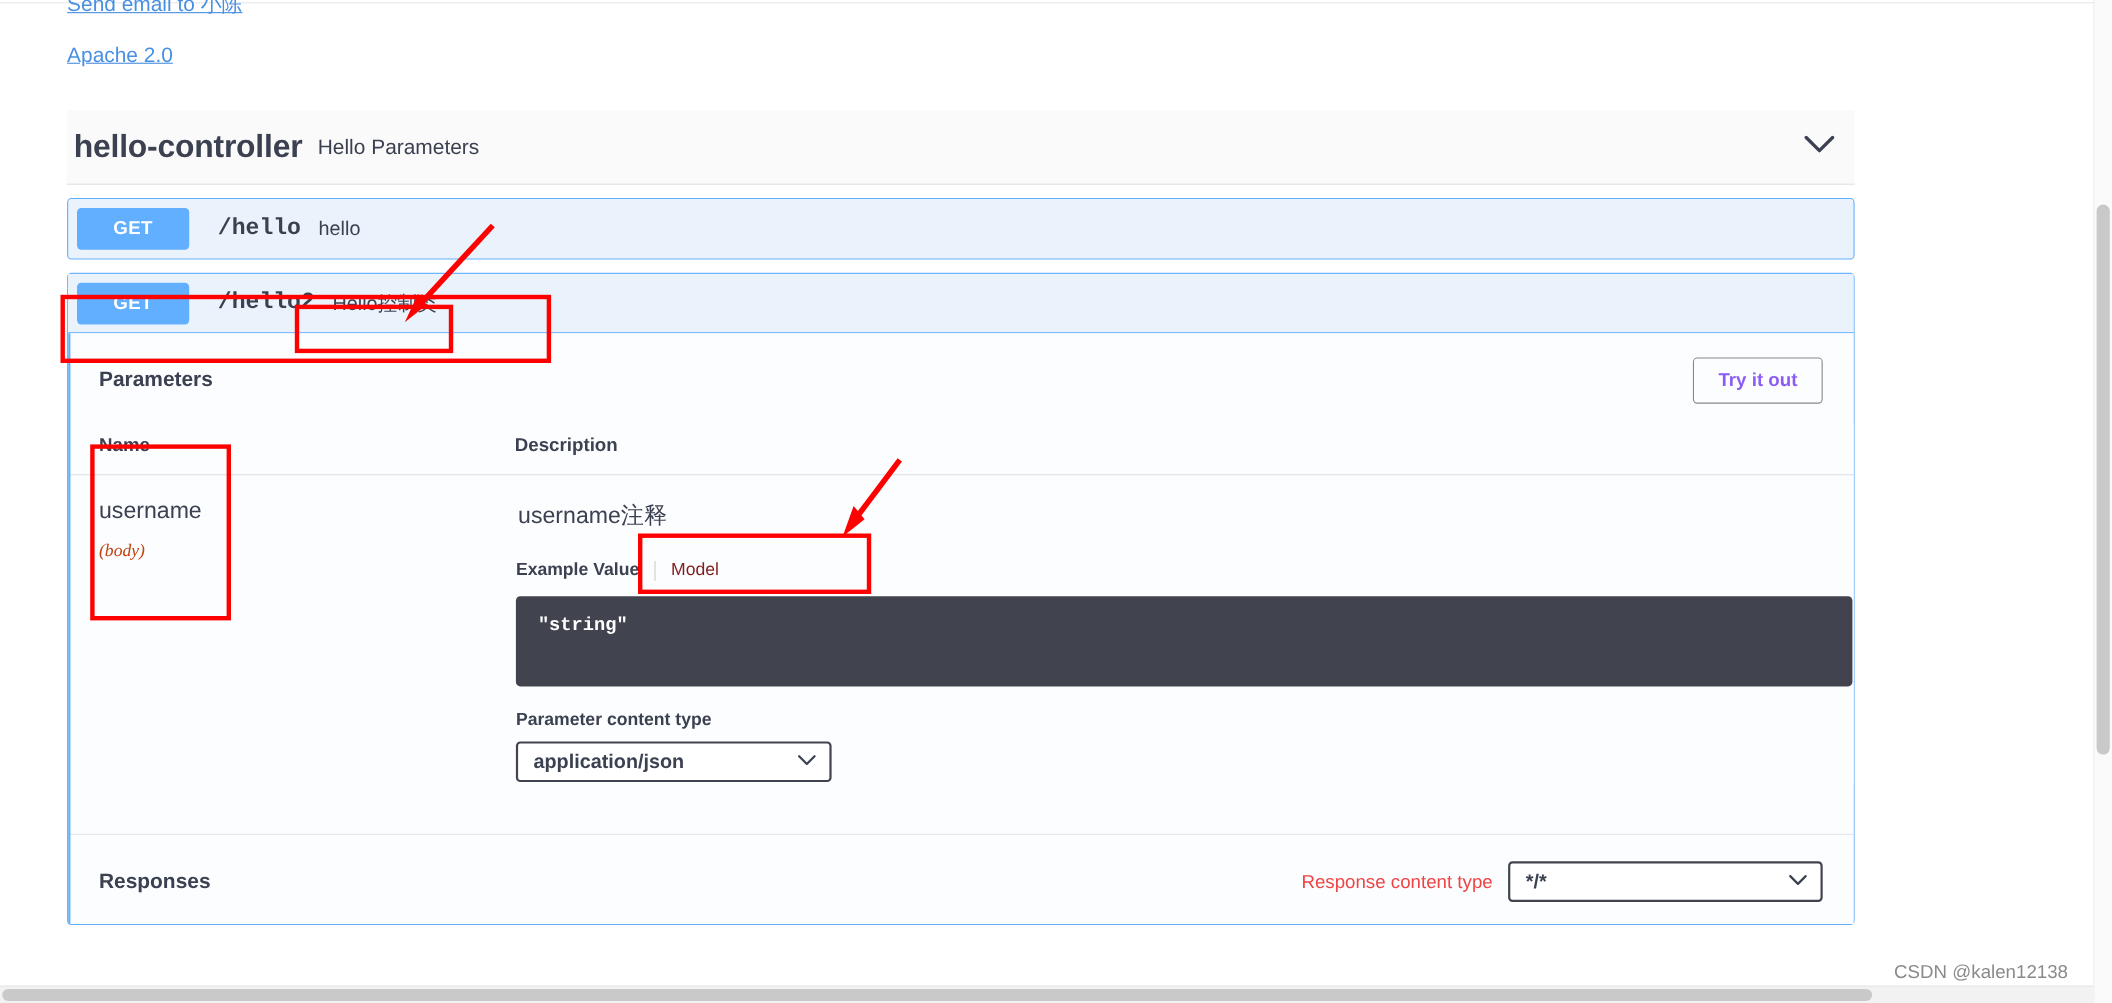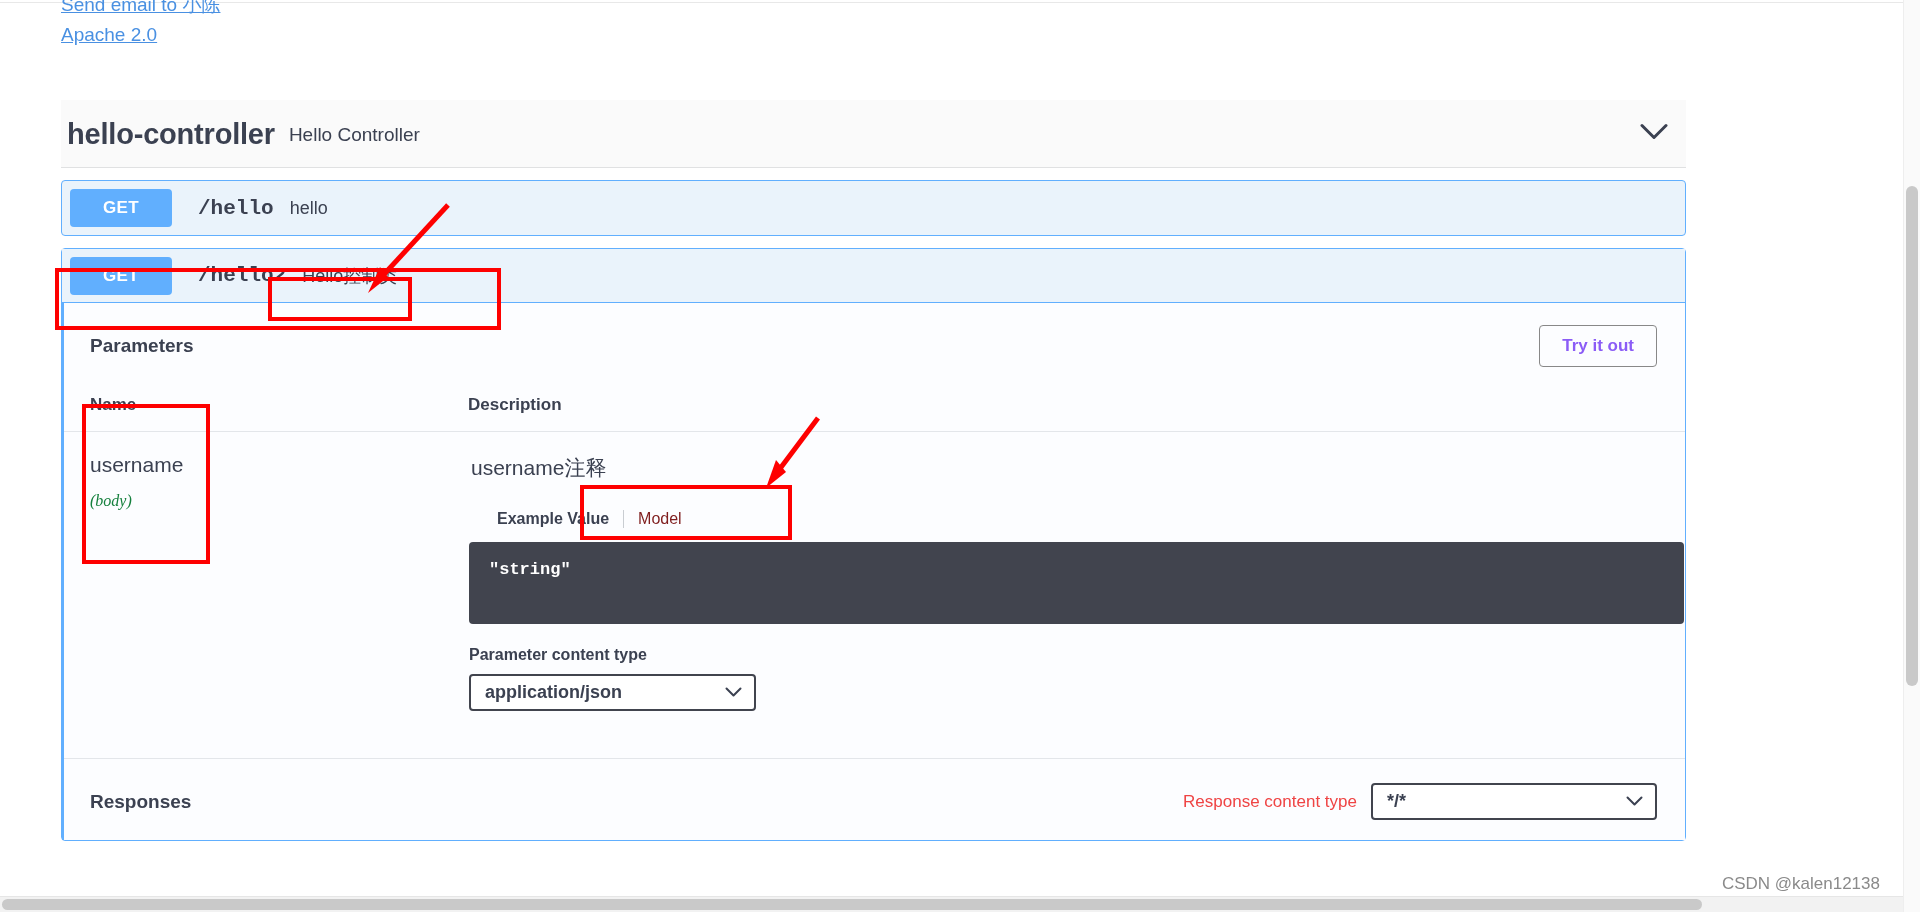--- a/index.html
+++ b/index.html
@@ -26,21 +26,21 @@
   }
   .info-link {
     display: block;
     color: #4990e2;
     font-size: 19px;
     text-decoration: underline;
     line-height: 30px;
     font-family: "Liberation Sans", sans-serif;
   }
   .info-link.first { color: #4990e2; }
-  .info-link.second { margin-top: 0; }
+  .info-link.second { margin-top: 16px; }
 
   
   .content {
     position: absolute; left: 61px; top: 100px;
     width: 1625px;
   }
   
   .tag-block {
     background: #fafafa;
     padding: 0;
@@ -159,35 +159,34 @@
   .params-table td { vertical-align: top; padding-top: 18px; }
   .td-name { padding-left: 28px; width: 508px; }
   .param-name {
     font-size: 21px;
     color: #3b4151;
     font-family: "Liberation Sans", sans-serif;
     line-height: 30px;
   }
   .param-in {
     font-size: 16px;
-    color: #15803d;
+    color: #c2410c;
     font-style: italic;
     font-family: "Liberation Serif", serif;
     margin-top: 12px;
   }
   .param-desc {
     font-size: 21px;
     color: #3b4151;
     font-family: "Liberation Sans", sans-serif;
     padding: 4px 0 0 2px;
   }
   .example-tabs {
     display: flex; align-items: flex-end;
     margin-top: 28px;
-    margin-left: 28px;
   }
   .tab-active {
     font-size: 16px; font-weight: bold; color: #3b4151;
     font-family: "Liberation Sans", sans-serif;
   }
   .tab-sep {
     width: 1px; height: 18px; background: #c9cdd2; margin: 0 14px;
   }
   .tab-inactive {
     font-size: 16px; color: #7f1d1d;
@@ -300,21 +299,21 @@
   <div class="info-links">
     <a class="info-link first" href="#">Send email to 小陈</a>
     <a class="info-link second" href="#">Apache 2.0</a>
   </div>
 
   <div class="content">
 
     <div class="tag-block">
       <div class="tag-header">
         <span class="tag-name">hello-controller</span>
-        <span class="tag-desc">Hello Controller</span>
+        <span class="tag-desc">Hello Parameters</span>
         <span class="chev-tag">
           <svg width="28" height="17" viewBox="0 0 28 17">
             <polyline points="2,2 14,14 26,2" fill="none" stroke="#3b4151" stroke-width="3" stroke-linecap="round" stroke-linejoin="round"></polyline>
           </svg>
         </span>
       </div>
     </div>
 
     <div class="op">
       <div class="op-summary">

